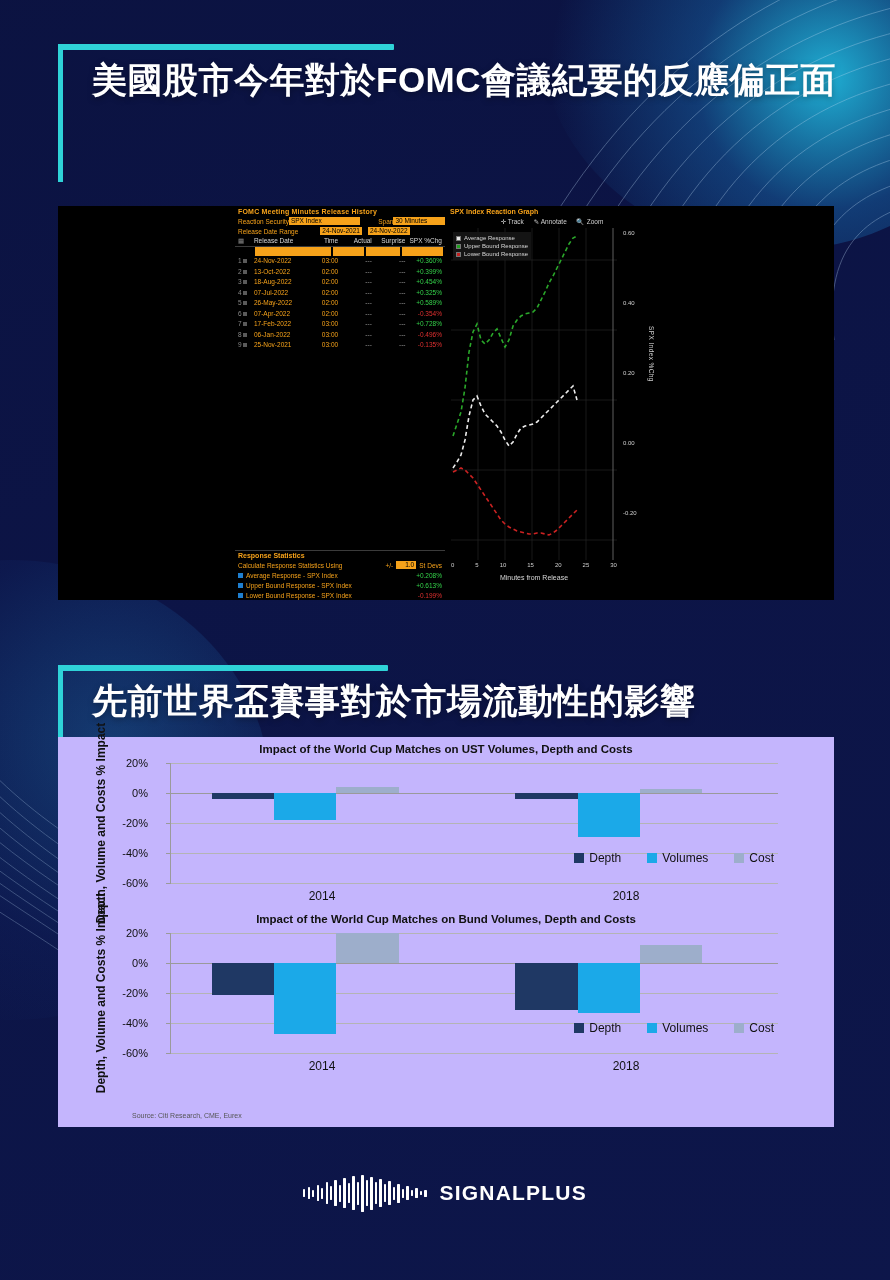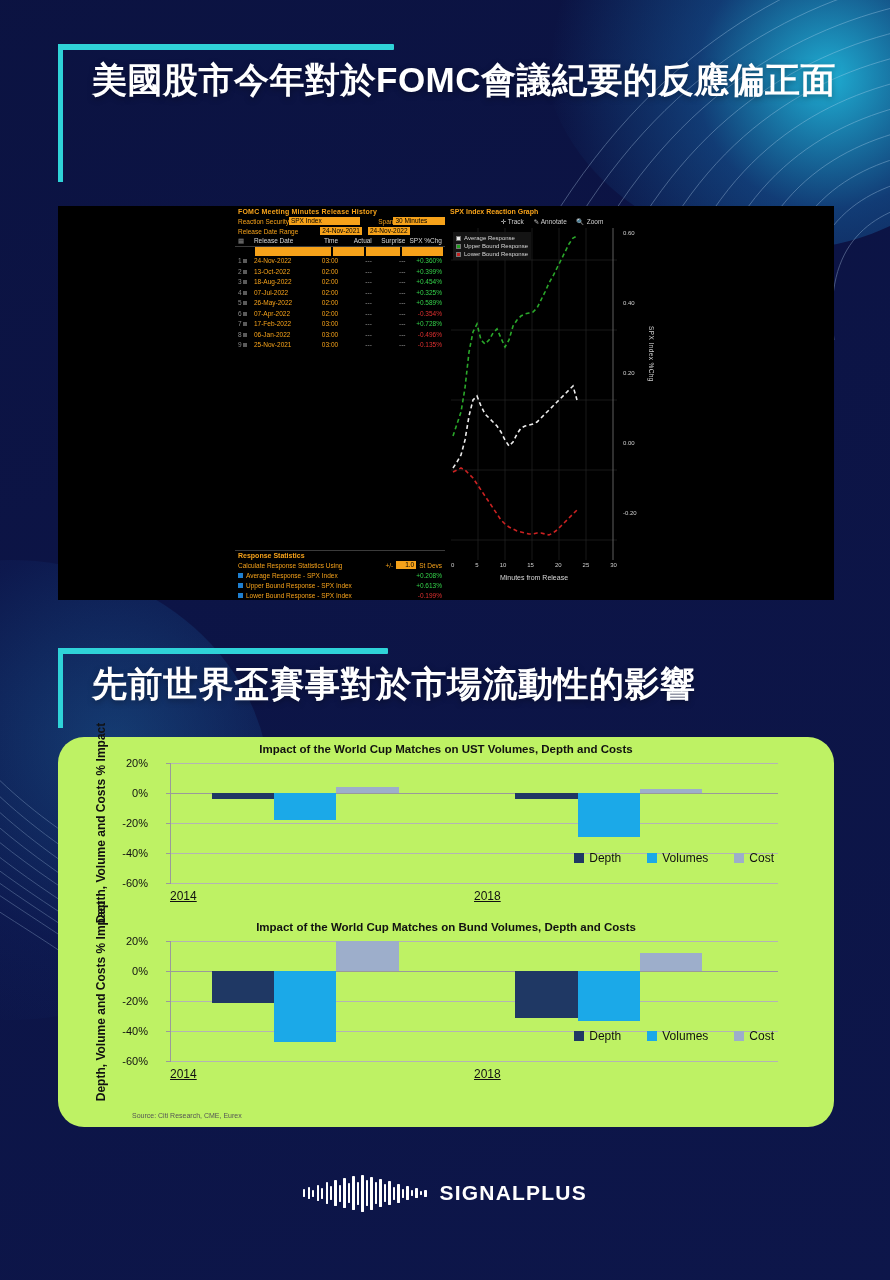--- a/index.html
+++ b/index.html
@@ -41,21 +41,21 @@
   }
   .head-text {
     color:#ffffff; font-weight:bold; font-size:35px; line-height:1.38;
     letter-spacing:.5px; padding-top:12px; padding-left:12px;
     text-shadow:0 2px 6px rgba(0,0,0,.35);
   }
 
   #heading-1 { left:58px; top:44px; width:790px; }
   #heading-1 .head-bar-top { width:336px; }
   #heading-1 .head-bar-left { height:138px; }
-  #heading-2 { left:58px; top:648px; width:800px; }
+  #heading-2 { left:58px; top:665px; width:800px; }
   #heading-2 .head-bar-top { width:330px; }
   #heading-2 .head-bar-left { height:80px; }
 
   
   #bloomberg-panel {
     position:absolute; left:58px; top:206px; width:776px; height:394px;
     background:#000; z-index:3; overflow:hidden;
   }
   .bb-inner { position:absolute; left:177px; top:0; width:422px; height:394px; background:#000; }
 
@@ -112,21 +112,21 @@
     position:absolute; right:2px; top:120px; color:#cfcfcf; font-size:6.5px;
     writing-mode:vertical-rl; letter-spacing:.4px;
   }
   .bb-ytick { position:absolute; color:#cfcfcf; font-size:6px; left:176px; }
   .bb-xaxis { position:absolute; left:4px; top:356px; width:166px; display:flex; justify-content:space-between; color:#cfcfcf; font-size:6px; }
   .bb-xlab { position:absolute; left:4px; top:368px; width:166px; text-align:center; color:#d8d8d8; font-size:7px; }
 
   
   #chart-card {
     position:absolute; left:58px; top:737px; width:776px; height:390px;
-    background:#bef264; z-index:3;border-radius:26px;
+    background:#c4b5fd; z-index:3;
   }
   .bar-chart { position:relative; }
   .bc-title {
     text-align:center; font-size:11.5px; font-weight:bold; color:#111;
     padding-top:6px;
   }
   .bc-body { position:relative; height:120px; margin:8px 0 0 0; }
   .bc-ylabel {
     position:absolute; left:16px; top:-4px; width:54px; height:128px;
     font-size:12px; font-weight:bold; color:#111; text-align:center;
@@ -137,21 +137,21 @@
   .bc-ticks div { position:absolute; right:20px; font-size:11px; color:#111; transform:translateY(-50%); }
   .bc-plot {
     position:absolute; left:112px; top:0; right:56px; height:120px;
     border-left:1.5px solid #9a9a9a;
   }
   .gl { position:absolute; left:0; right:0; height:1px; background:#b4b4b4; }
   .gl.zero { background:#9a9a9a; }
   .bc-tickmark { position:absolute; left:-5px; width:5px; height:1px; background:#9a9a9a;}
   .bar { position:absolute; }
   .bc-cats { position:absolute; left:112px; right:56px; top:126px; display:flex; }
-  .bc-cats span { flex:1; font-size:12px; color:#111;text-decoration:underline; }
+  .bc-cats span { flex:1; text-align:center; font-size:12px; color:#111; }
   .bc-legend {
     position:absolute; display:flex; gap:26px; font-size:12px; color:#111;
     align-items:center;
   }
   .bc-legend i { display:inline-block; width:10px; height:10px; margin-right:5px; vertical-align:-1px;}
   .src-note { position:absolute; left:74px; bottom:8px; font-size:7px; color:#555; }
 
   
   #footer-logo {
     position:absolute; left:0; right:0; top:1165px; height:56px; z-index:3;
@@ -448,21 +448,21 @@
           <span>2018</span>
         </div>
       <div class="bc-legend" style="right:60px; top:88px;">
           <span><i style="background:#1F3864"></i>Depth</span>
           <span><i style="background:#1BA9E8"></i>Volumes</span>
           <span><i style="background:#9DAECB"></i>Cost</span>
         </div>
     </div>
   </div>
 
-  <div class="bar-chart" id="chart-1" style="margin-top:32px">
+  <div class="bar-chart" id="chart-1" style="margin-top:24px">
     <div class="bc-title">Impact of the World Cup Matches on Bund Volumes, Depth and Costs</div>
     <div class="bc-body">
       <div class="bc-ylabel">
           <span>Depth, Volume and Costs % Impact</span>
         </div>
       <div class="bc-ticks">
           <div style="top: 0px;">20%</div>
           <div style="top: 30px;">0%</div>
           <div style="top: 60px;">-20%</div>
           <div style="top: 90px;">-40%</div>

